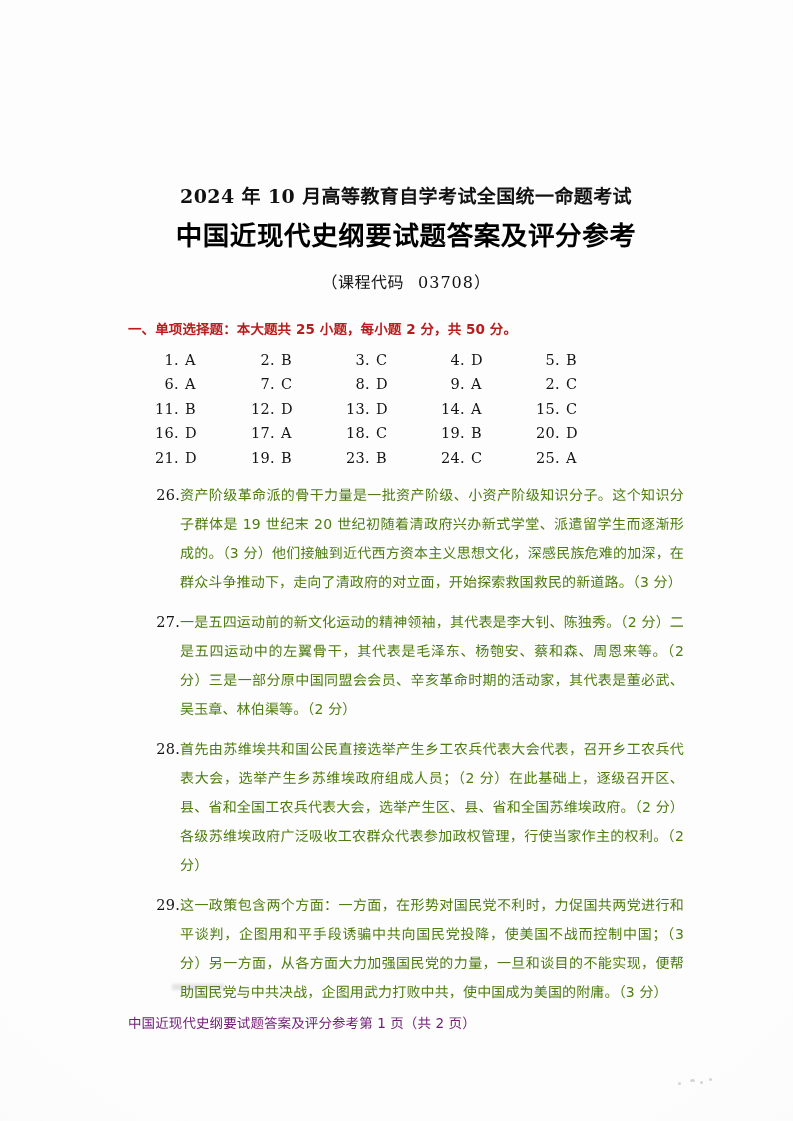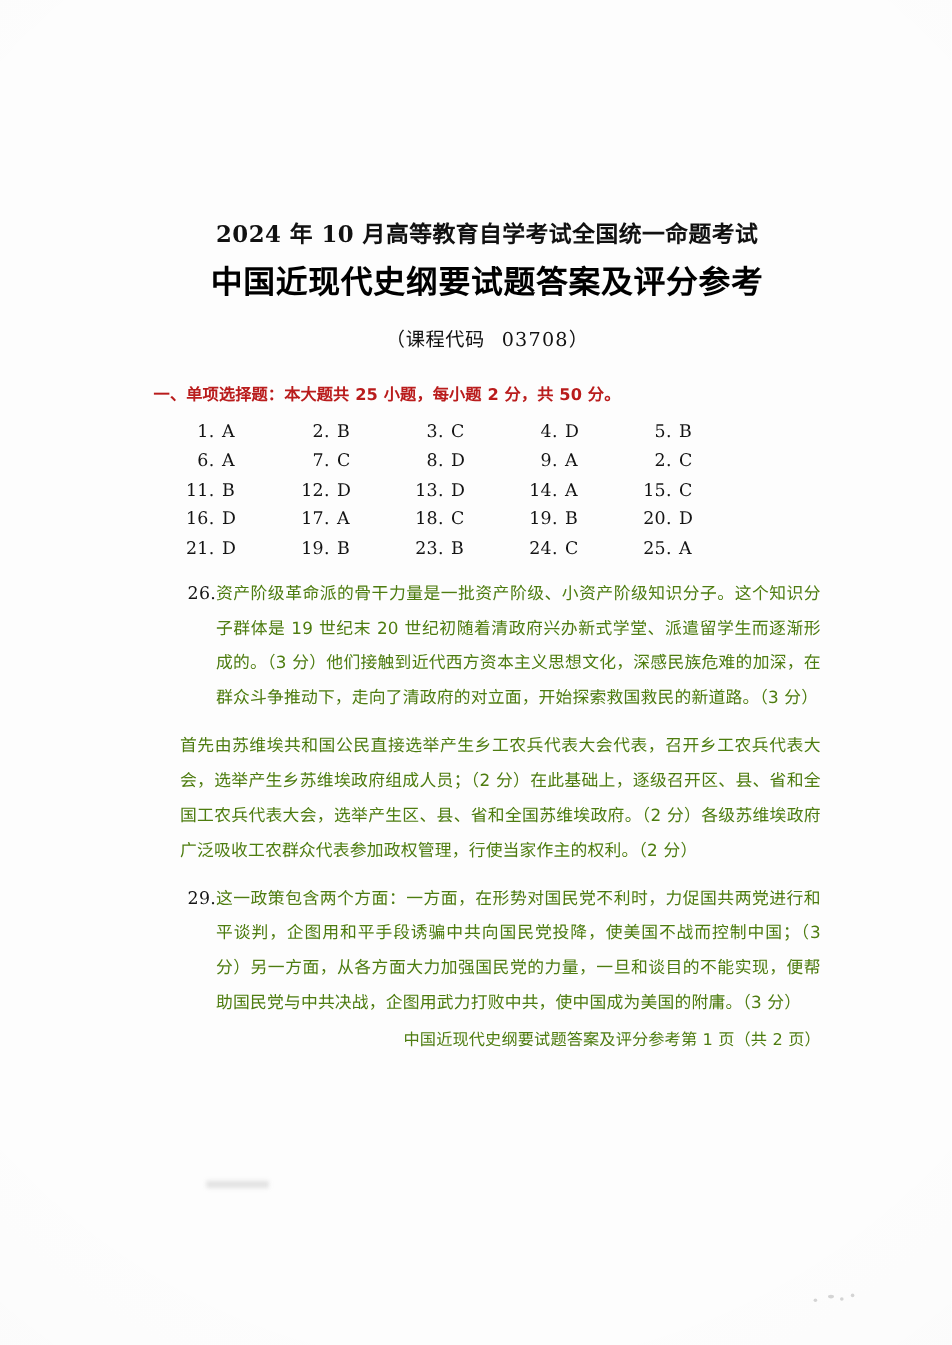--- a/index.html
+++ b/index.html
@@ -138,24 +138,24 @@
     line-height: 29px;
     color: #4d7c0f;
     text-align: justify;
     text-justify: inter-ideograph;
     letter-spacing: .15px;
   }
 
   
   .footer {
     margin-top: 2px;
-    text-align: right;
+    text-align: left;
     font-family: "DejaVu Sans", "Liberation Sans", sans-serif;
     font-size: 13.5px;
-    color: #4d7c0f;
+    color: #701a75;
     letter-spacing: .1px;
     line-height: 29px;
   }
 
   
   .artifact-smudge {
     position: absolute;
     left: 172px;
     top: 984px;
     width: 52px;
@@ -249,22 +249,27 @@
     </div>
 
 
     <div class="sa-list">
 
       <div class="sa-item">
         <div class="sa-num">26.</div>
         <div class="sa-body">资产阶级革命派的骨干力量是一批资产阶级、小资产阶级知识分子。这个知识分子群体是 19 世纪末 20 世纪初随着清政府兴办新式学堂、派遣留学生而逐渐形成的。（3 分）他们接触到近代西方资本主义思想文化，深感民族危难的加深，在群众斗争推动下，走向了清政府的对立面，开始探索救国救民的新道路。（3 分）</div>
       </div>
 
-
-      <div class="sa-item">
+      <div class="sa-item">
+        <div class="sa-num">27.</div>
+        <div class="sa-body">一是五四运动前的新文化运动的精神领袖，其代表是李大钊、陈独秀。（2 分）二是五四运动中的左翼骨干，其代表是毛泽东、杨匏安、蔡和森、周恩来等。（2 分）三是一部分原中国同盟会会员、辛亥革命时期的活动家，其代表是董必武、吴玉章、林伯渠等。（2 分）</div>
+      </div>
+
+      <div class="sa-item">
+        <div class="sa-num">28.</div>
         <div class="sa-body">首先由苏维埃共和国公民直接选举产生乡工农兵代表大会代表，召开乡工农兵代表大会，选举产生乡苏维埃政府组成人员；（2 分）在此基础上，逐级召开区、县、省和全国工农兵代表大会，选举产生区、县、省和全国苏维埃政府。（2 分）各级苏维埃政府广泛吸收工农群众代表参加政权管理，行使当家作主的权利。（2 分）</div>
       </div>
 
       <div class="sa-item">
         <div class="sa-num">29.</div>
         <div class="sa-body">这一政策包含两个方面：一方面，在形势对国民党不利时，力促国共两党进行和平谈判，企图用和平手段诱骗中共向国民党投降，使美国不战而控制中国；（3 分）另一方面，从各方面大力加强国民党的力量，一旦和谈目的不能实现，便帮助国民党与中共决战，企图用武力打败中共，使中国成为美国的附庸。（3 分）</div>
       </div>
 
     </div>
 

